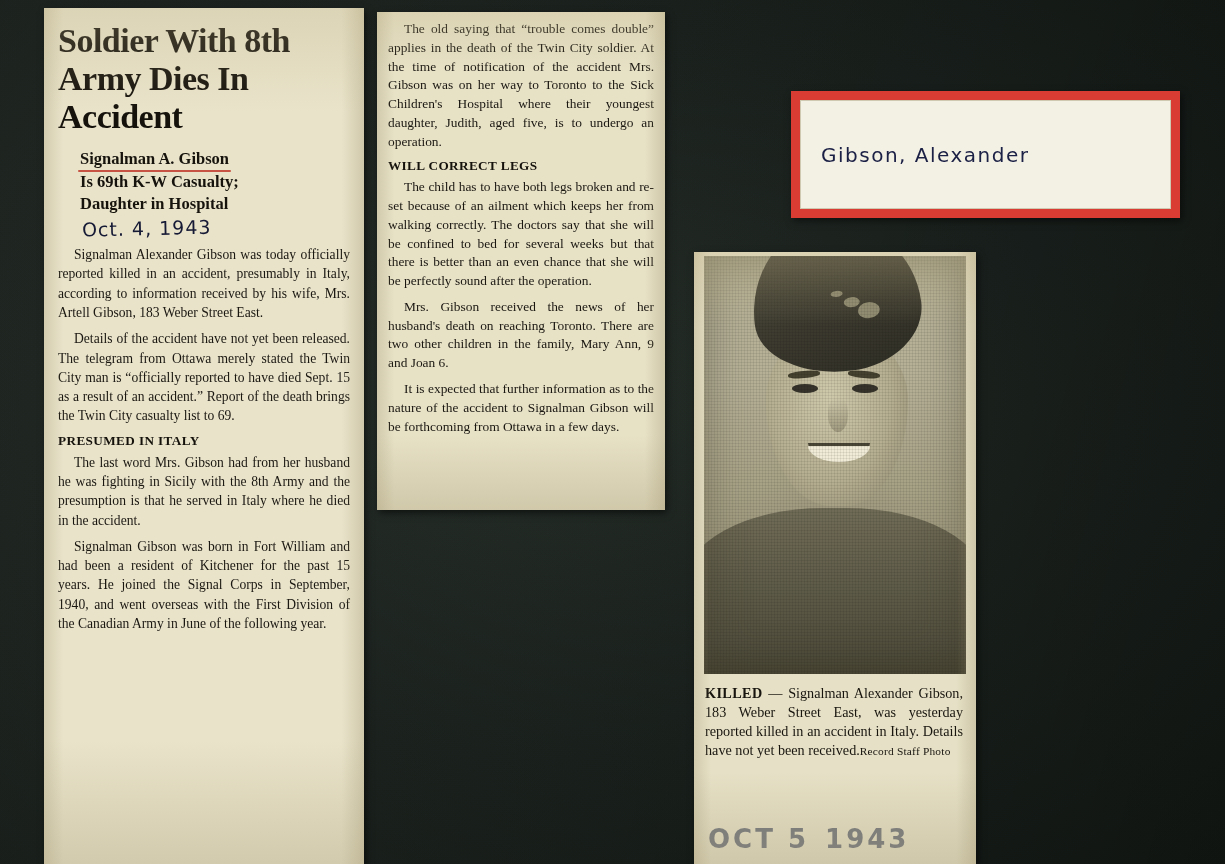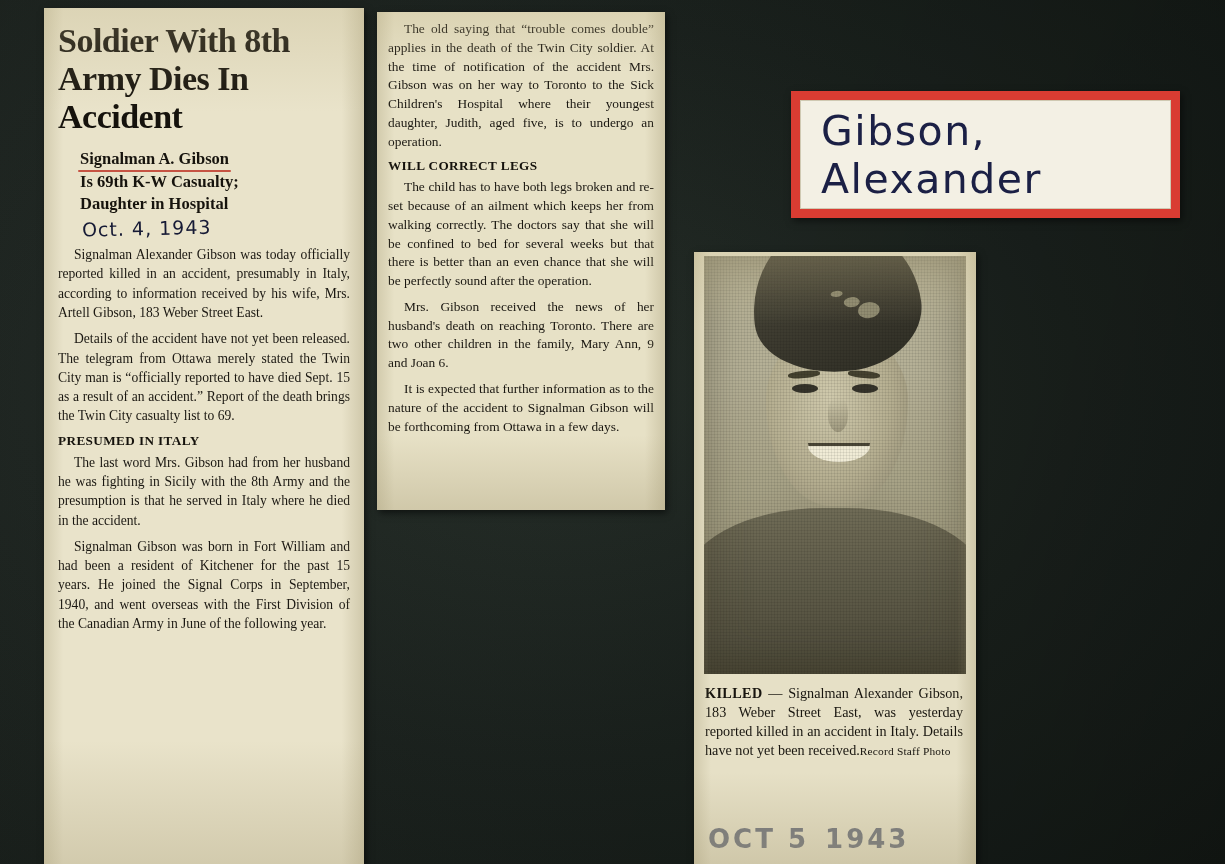--- a/index.html
+++ b/index.html
@@ -145,21 +145,21 @@
     height: 100%;
     background: #f3f0e4;
     border: 1px solid #cfc9b2;
     box-sizing: border-box;
     display: flex;
     align-items: center;
     padding-left: 20px;
   }
   #label-inner span {
     font-family: "DejaVu Sans", sans-serif;
-    font-size: 41px;
+    font-size: 20px;
     color: #1b2045;
     letter-spacing: 1.5px;
   }
 
   
   #photo-clip {
     left: 694px;
     top: 252px;
     width: 272px;
     height: 608px;

